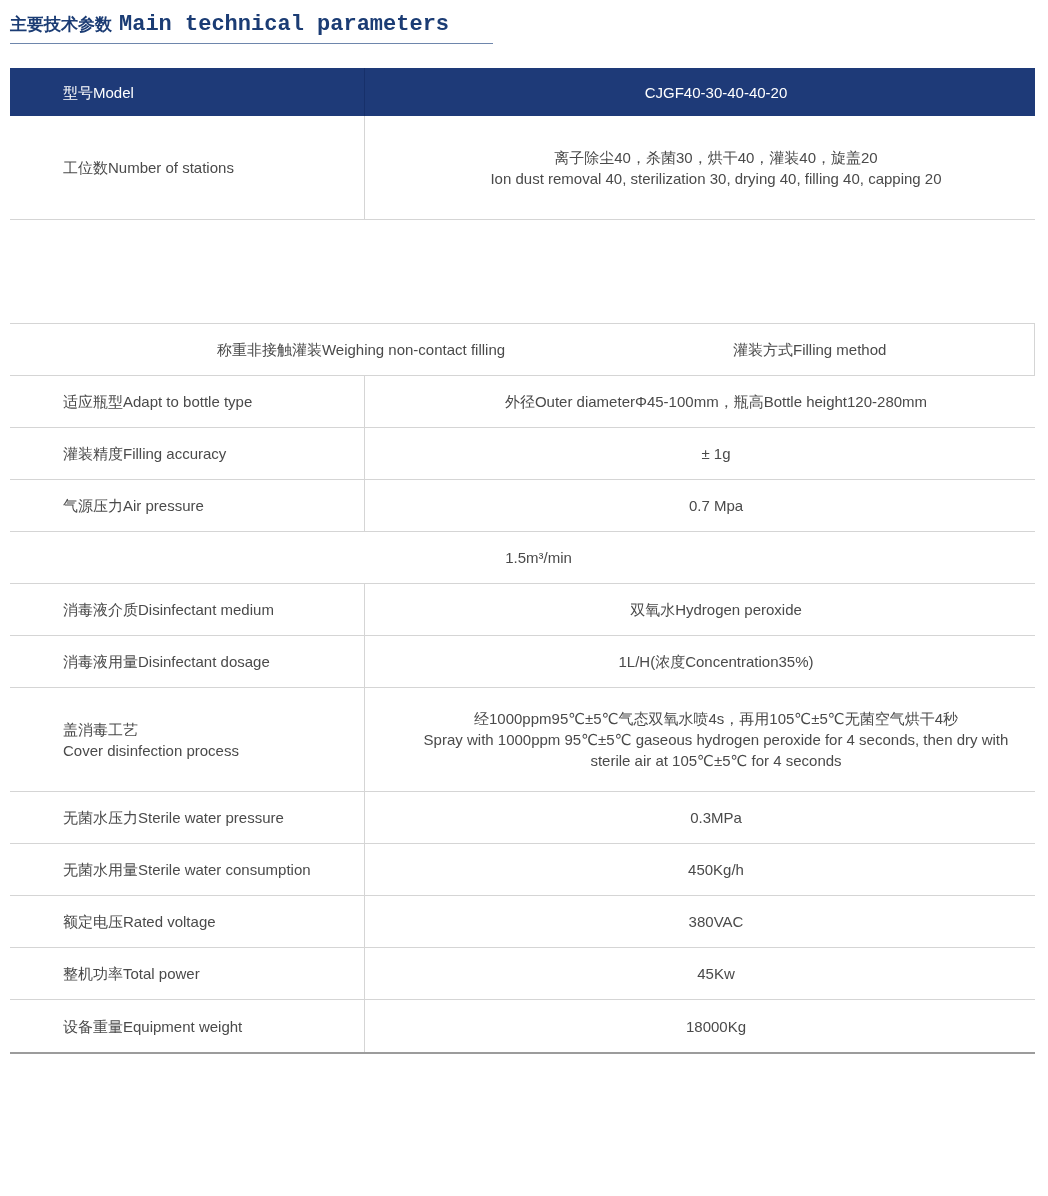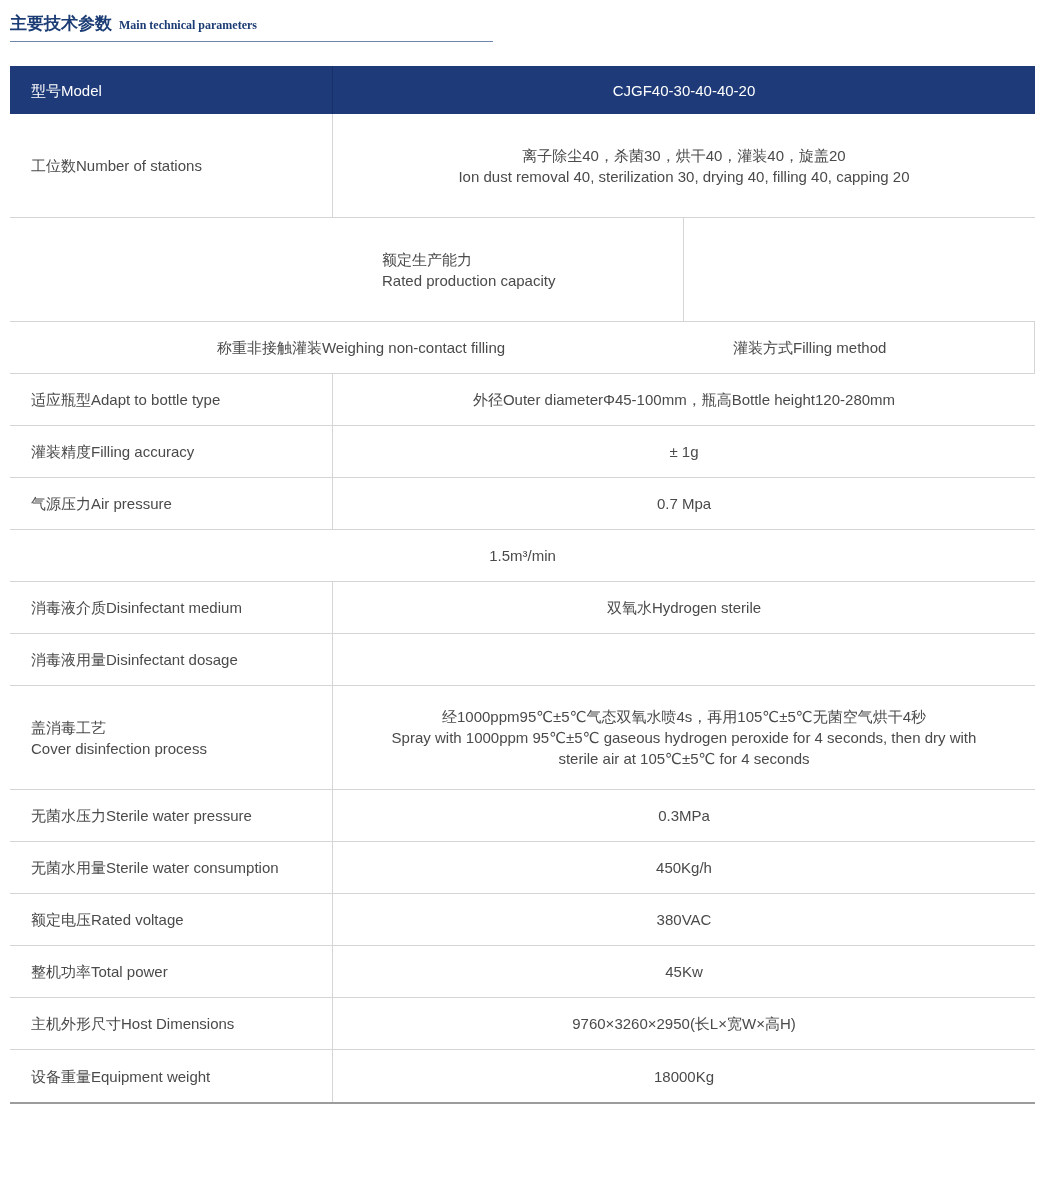--- a/index.html
+++ b/index.html
@@ -18,40 +18,41 @@
     width: 483px;
     padding-bottom: 6px;
     border-bottom: 1px solid #6e86ac;
     color: #1b3c74;
     font-size: 17px;
     font-weight: bold;
     white-space: nowrap;
   }
   .title-wrap .en {
     margin-left: 7px;
-    font-family: Liberation Serif, serif;
-    font-size: 12px;
+    font-family: Liberation Mono, monospace;
+    font-size: 22px;
   }
   
   .table {
     margin-top: 24px;
     width: 1025px;
     border-bottom: 2px solid #9c9c9c;
     color: #4a4a4a;
   }
   .row {
     display: flex;
     align-items: stretch;
     border-bottom: 1px solid #d5d5d5;
   }
   .row:last-child { border-bottom: none; }
   .cell {
     font-size: 15px;
     line-height: 1.4;
     white-space: pre-line;
+    margin-left: 32px;
   }
   .cell.label {
     flex: none;
     width: 323px;
     border-right: 1px solid #d5d5d5;
     display: flex;
     align-items: center;
     padding-left: 21px;
     padding-right: 10px;
     text-align: left;
@@ -90,22 +91,20 @@
       <div class="cell value">CJGF40-30-40-40-20</div>
     </div>
 
     <div class="row h-tall">
       <div class="cell label">工位数Number of stations</div>
       <div class="cell value">离子除尘40，杀菌30，烘干40，灌装40，旋盖20
 Ion dust removal 40, sterilization 30, drying 40, filling 40, capping 20</div>
     </div>
 
     <div class="row h-tall">
-      <div class="cell label">额定生产能力
-Rated production capacity</div>
     </div>
 
     <div class="row h-std">
       <div class="cell value">称重非接触灌装Weighing non-contact filling</div>
       <div class="cell label">灌装方式Filling method</div>
     </div>
 
     <div class="row h-std">
       <div class="cell label">适应瓶型Adapt to bottle type</div>
       <div class="cell value">外径Outer diameterΦ45-100mm，瓶高Bottle height120-280mm</div>
@@ -120,25 +119,26 @@
       <div class="cell label">气源压力Air pressure</div>
       <div class="cell value">0.7 Mpa</div>
     </div>
 
     <div class="row h-std">
       <div class="cell value">1.5m³/min</div>
     </div>
 
     <div class="row h-std">
       <div class="cell label">消毒液介质Disinfectant medium</div>
-      <div class="cell value">双氧水Hydrogen sterile</div>
+      <div class="cell value">双氧水Hydrogen peroxide</div>
     </div>
 
     <div class="row h-std">
       <div class="cell label">消毒液用量Disinfectant dosage</div>
+      <div class="cell value">1L/H(浓度Concentration35%)</div>
     </div>
 
     <div class="row h-tall">
       <div class="cell label">盖消毒工艺
 Cover disinfection process</div>
       <div class="cell value">经1000ppm95℃±5℃气态双氧水喷4s，再用105℃±5℃无菌空气烘干4秒
 Spray with 1000ppm 95℃±5℃ gaseous hydrogen peroxide for 4 seconds, then dry with
 sterile air at 105℃±5℃ for 4 seconds</div>
     </div>
 
@@ -156,24 +156,20 @@
     <div class="row h-std">
       <div class="cell label">额定电压Rated voltage</div>
       <div class="cell value">380VAC</div>
     </div>
 
     <div class="row h-std">
       <div class="cell label">整机功率Total power</div>
       <div class="cell value">45Kw</div>
     </div>
 
-    <div class="row h-std">
-      <div class="cell label">主机外形尺寸Host Dimensions</div>
-      <div class="cell value">9760×3260×2950(长L×宽W×高H)</div>
-    </div>
 
     <div class="row h-std">
       <div class="cell label">设备重量Equipment weight</div>
       <div class="cell value">18000Kg</div>
     </div>
 
   </div>
 </div>
 
 </body></html>

